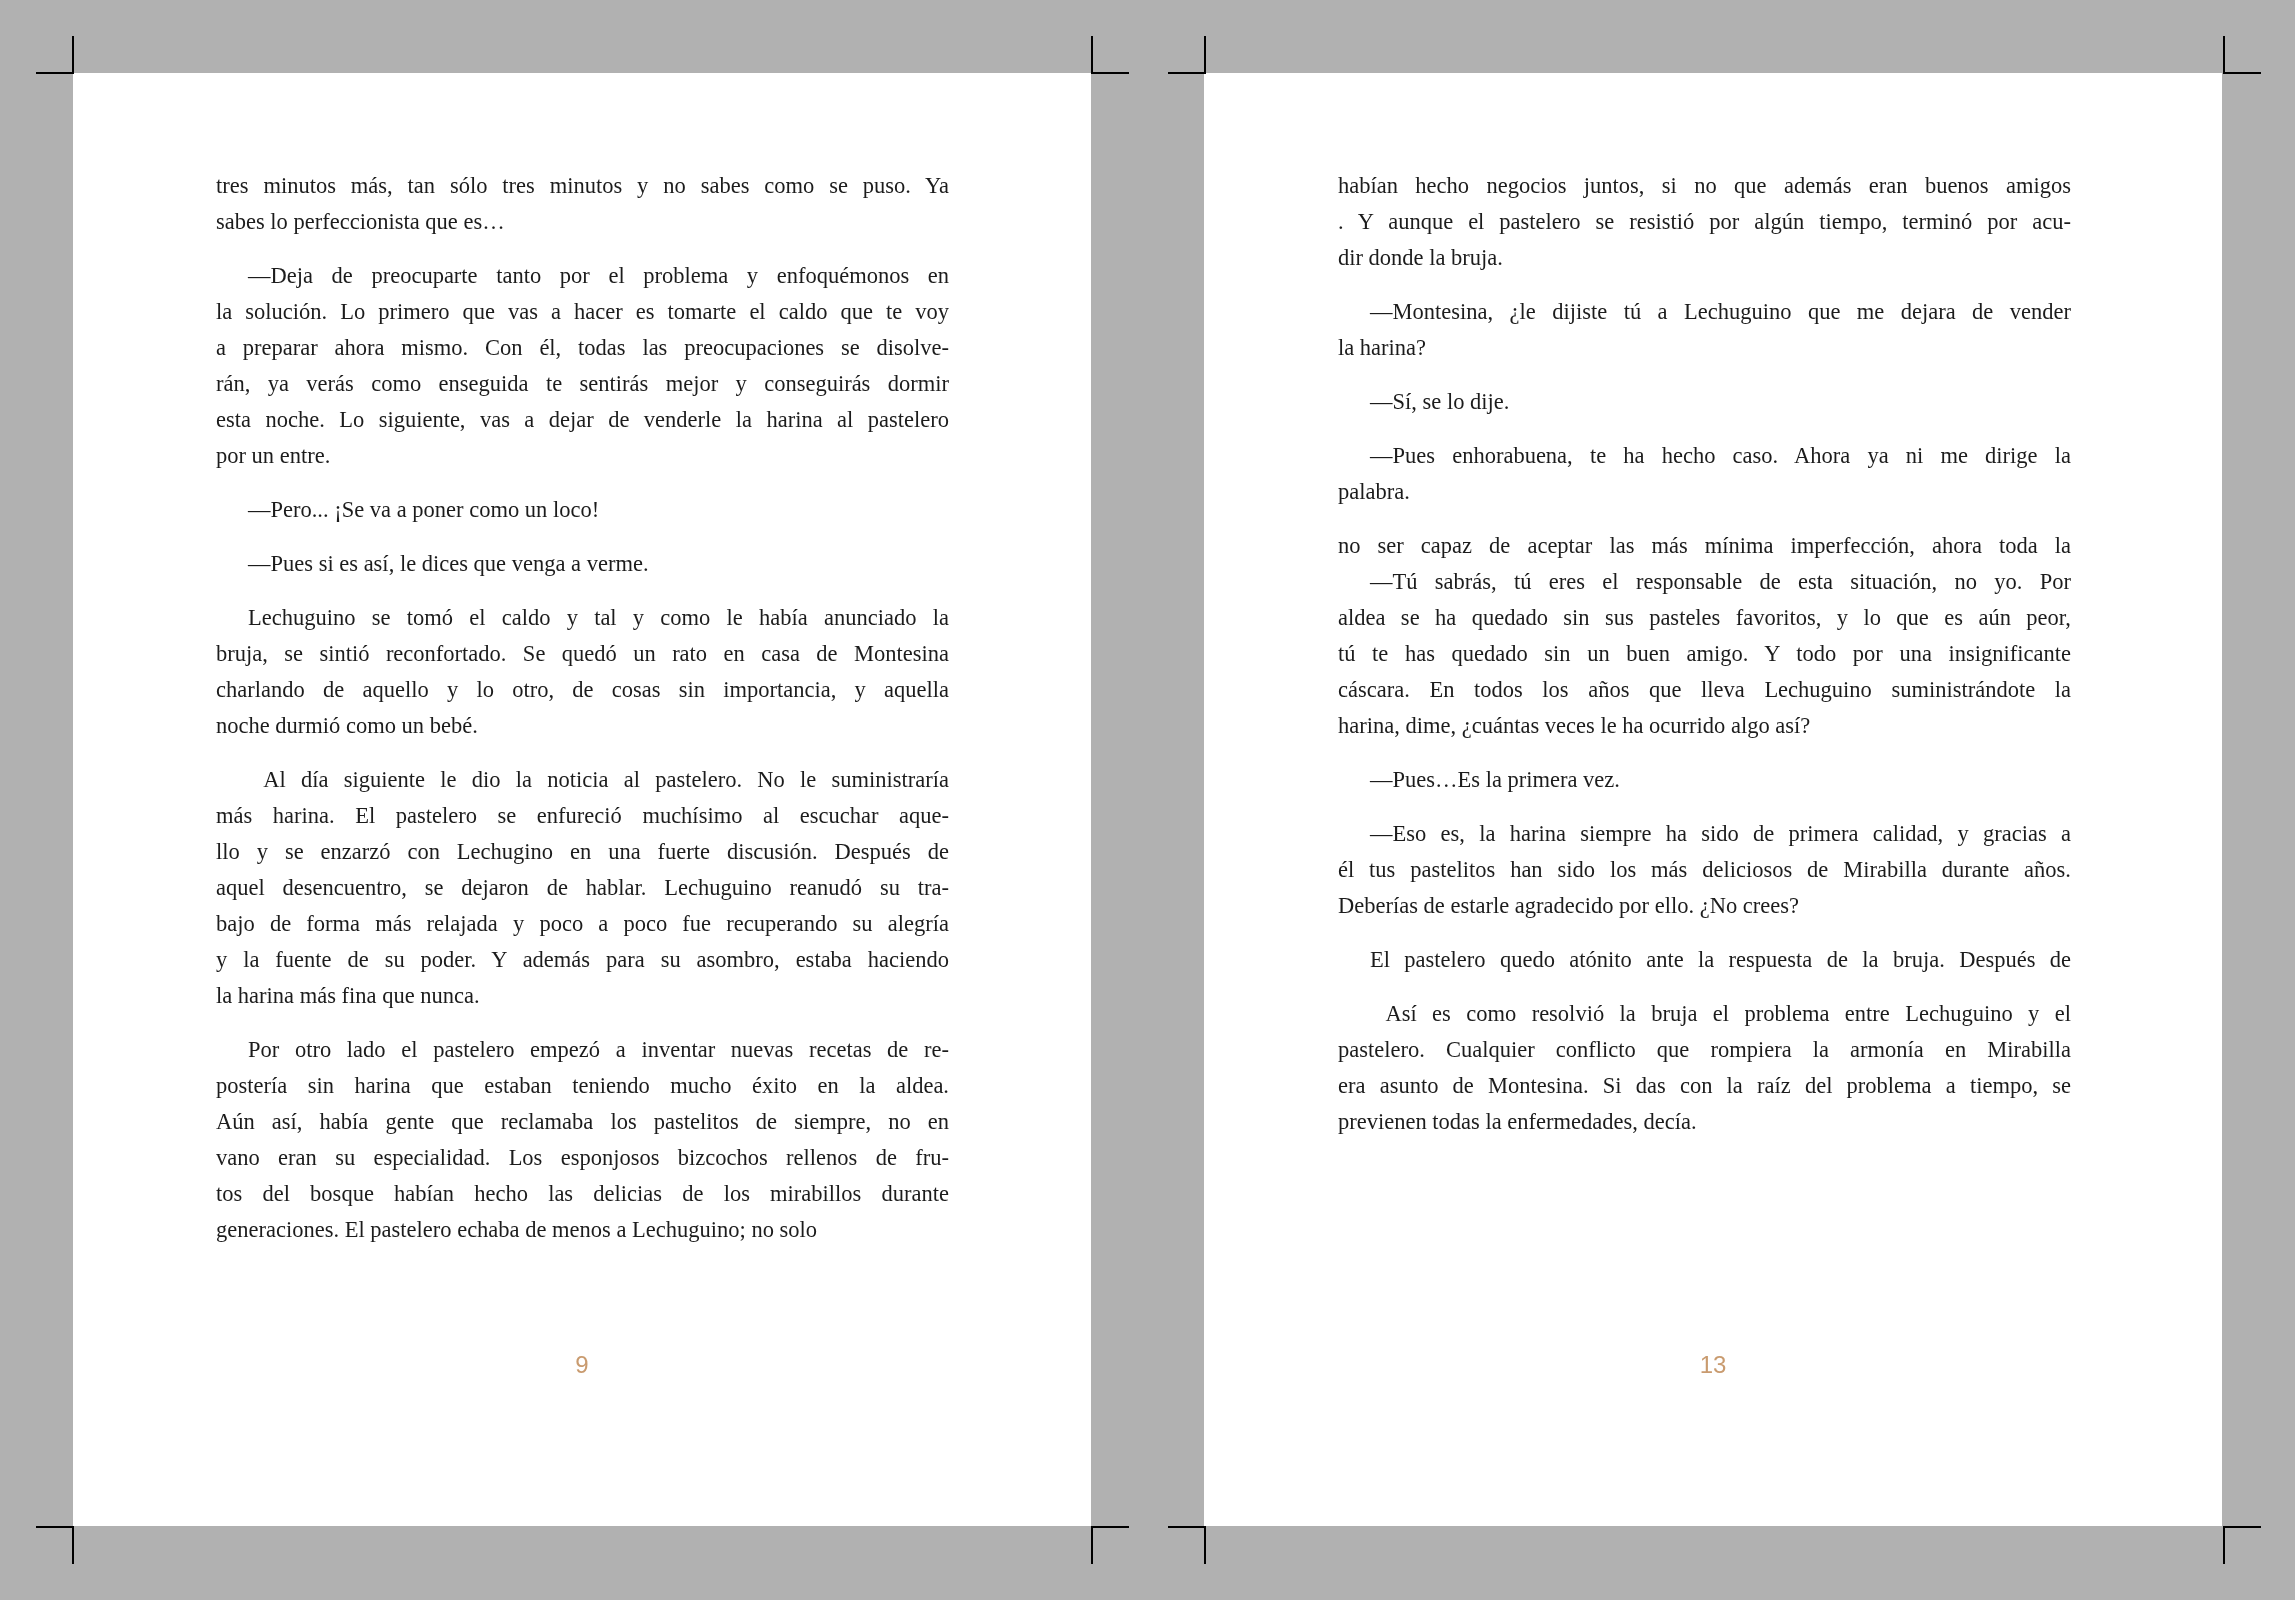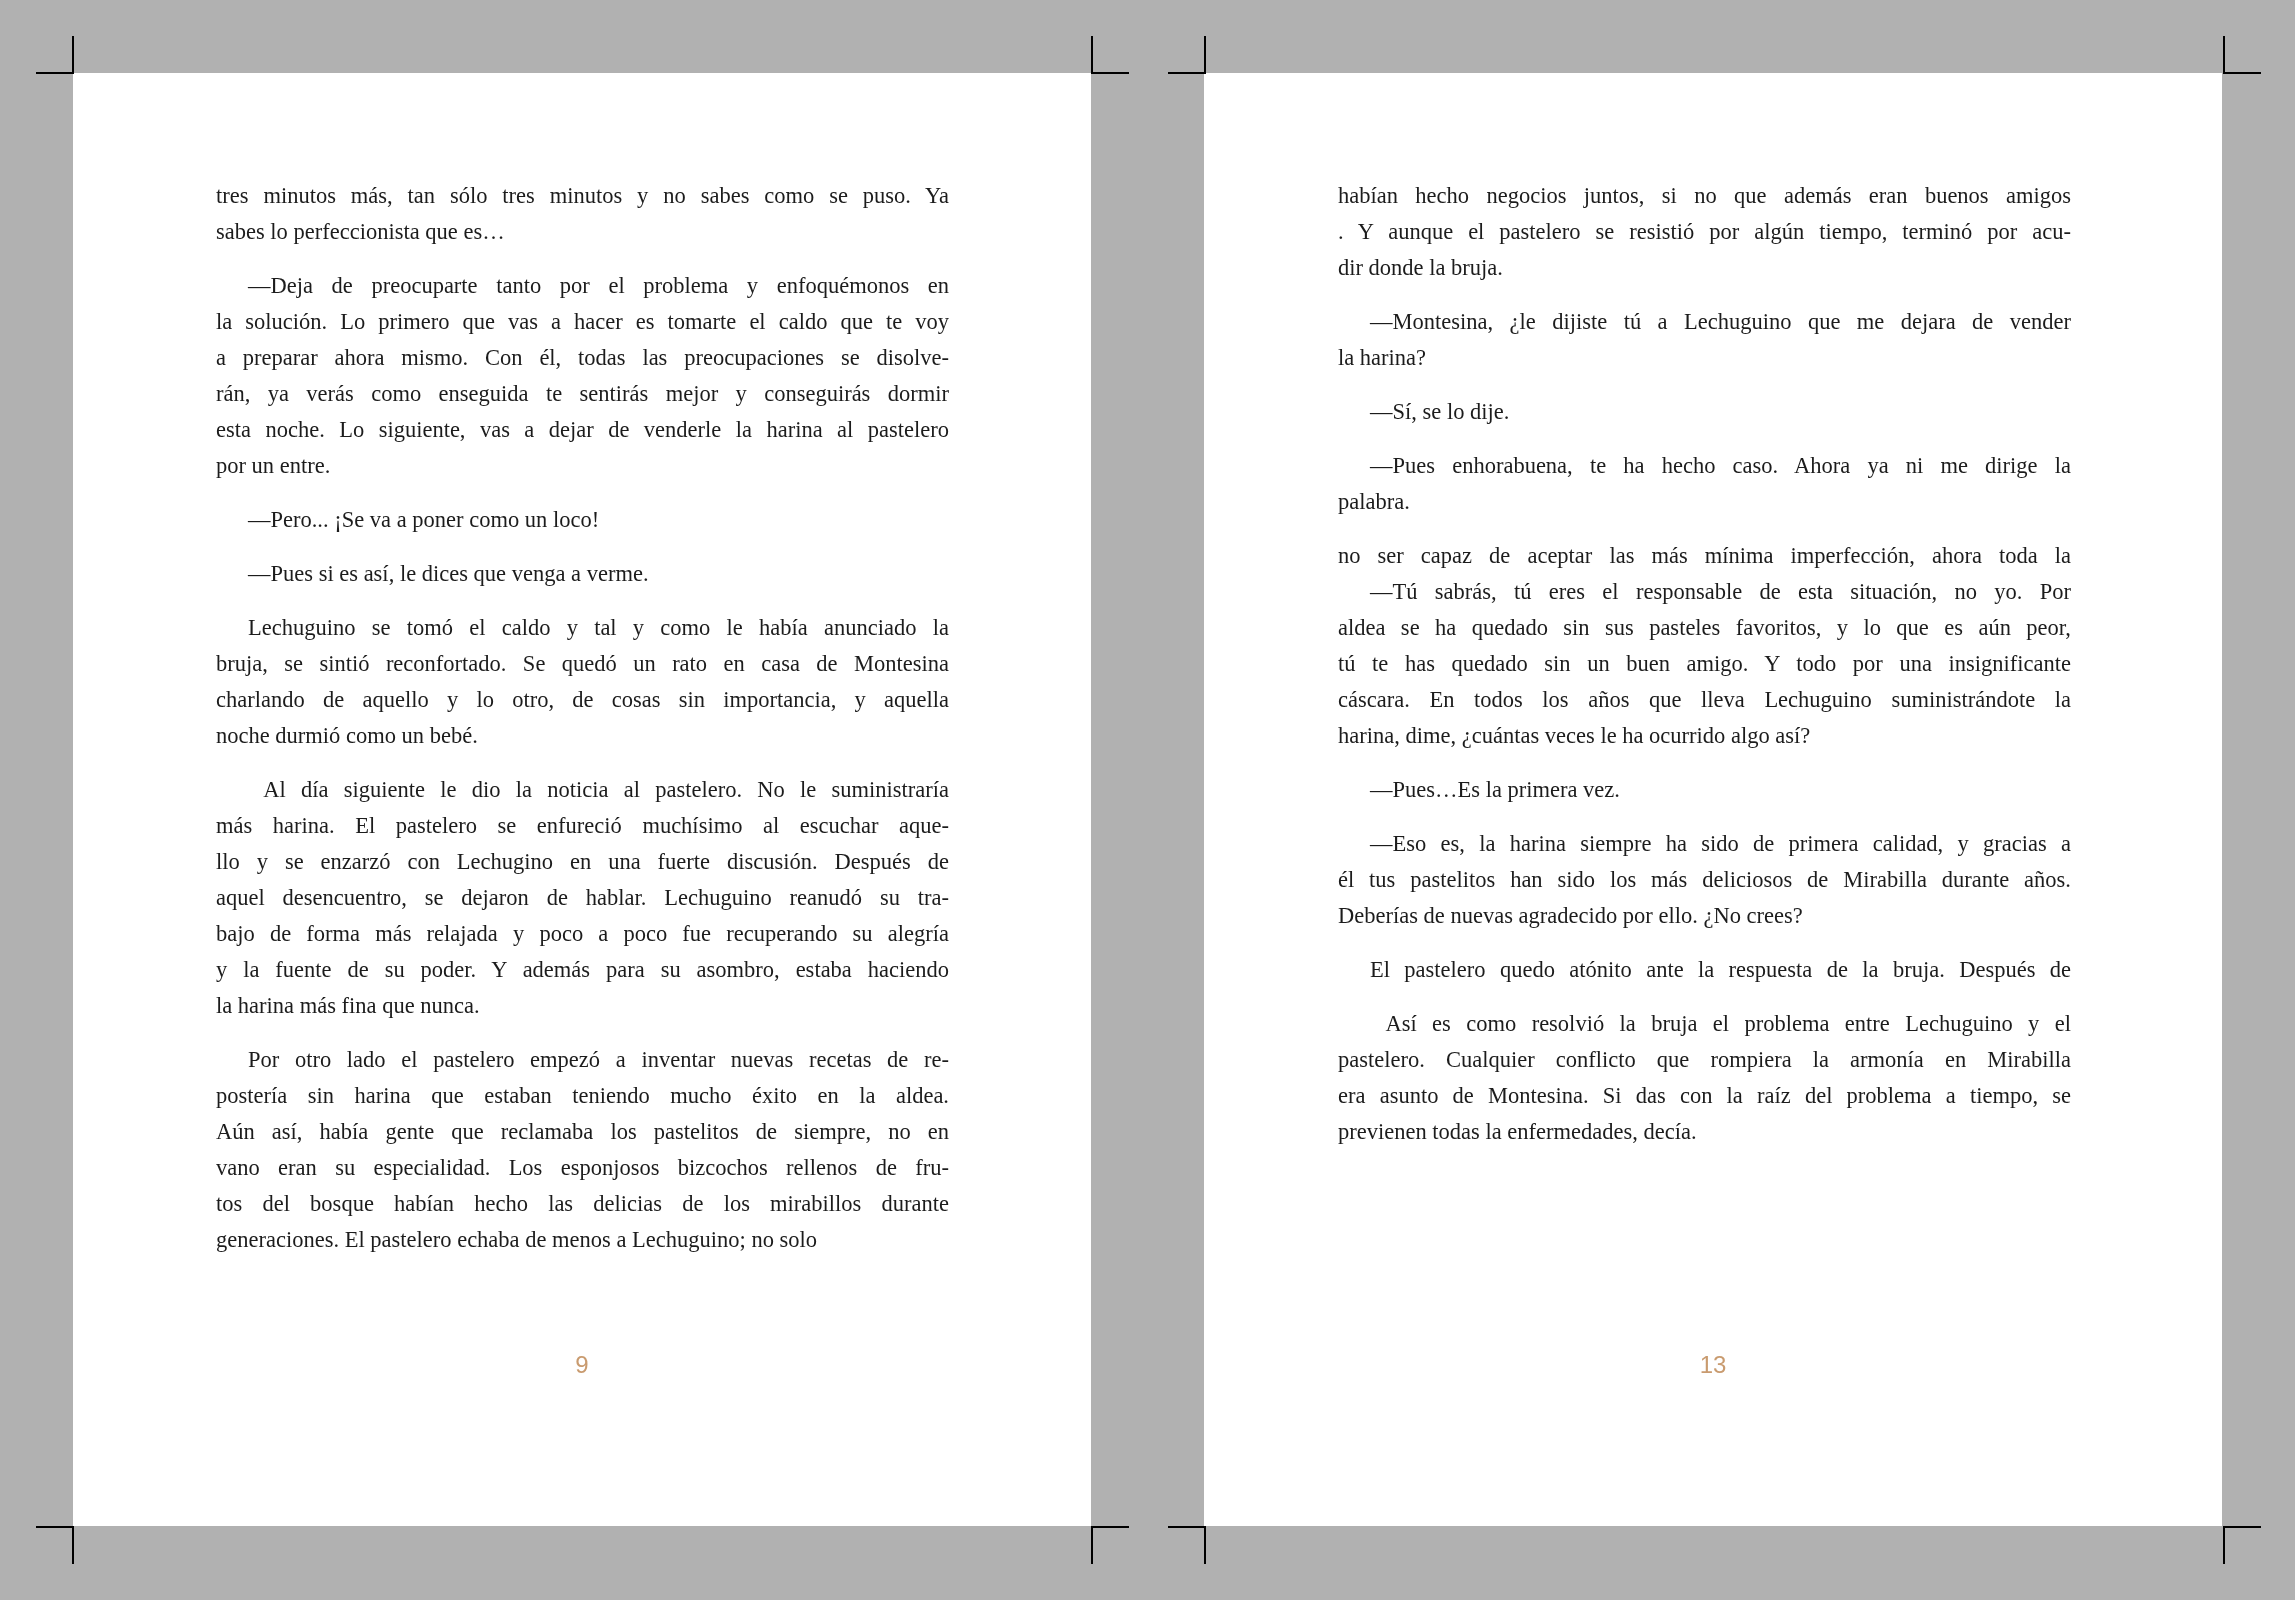--- a/index.html
+++ b/index.html
@@ -10,21 +10,21 @@
     overflow:hidden;
   }
   #spread{position:relative;width:2295px;height:1600px;}
   .page{
     position:absolute;top:73px;width:1018px;height:1453px;
     background:#ffffff;
   }
   #page-left{left:73px;}
   #page-right{left:1204px;}
   .text-block{
-    position:absolute;top:105px;width:733px;
+    position:absolute;top:95px;width:733px;
     color:#1c1c1c;
   }
   #page-left .text-block{left:143px;}
   #page-right .text-block{left:134px;}
   .para{margin:0 0 18px 0;}
   .line{
     font-size:22.5px;
     line-height:36px;
     text-align:justify;
     text-align-last:justify;
@@ -122,21 +122,21 @@
           <div class="line">tú te has quedado sin un buen amigo. Y todo por una insignificante</div>
           <div class="line">cáscara. En todos los años que lleva Lechuguino suministrándote la</div>
           <div class="line last">harina, dime, ¿cuántas veces le ha ocurrido algo así?</div>
         </div>
         <div class="para indent">
           <div class="line first last">—Pues…Es la primera vez.</div>
         </div>
         <div class="para indent">
           <div class="line first">—Eso es, la harina siempre ha sido de primera calidad, y gracias a</div>
           <div class="line">él tus pastelitos han sido los más deliciosos de Mirabilla durante años.</div>
-          <div class="line last">Deberías de nuevas agradecido por ello. ¿No crees?</div>
+          <div class="line last">Deberías de estarle agradecido por ello. ¿No crees?</div>
         </div>
         <div class="para indent">
           <div class="line first">El pastelero quedo atónito ante la respuesta de la bruja. Después de</div>
         </div>
         <div class="para indent">
           <div class="line first"> Así es como resolvió la bruja el problema entre Lechuguino y el</div>
           <div class="line">pastelero. Cualquier conflicto que rompiera la armonía en Mirabilla</div>
           <div class="line">era asunto de Montesina. Si das con la raíz del problema a tiempo, se</div>
           <div class="line last">previenen todas la enfermedades, decía.</div>
         </div>

